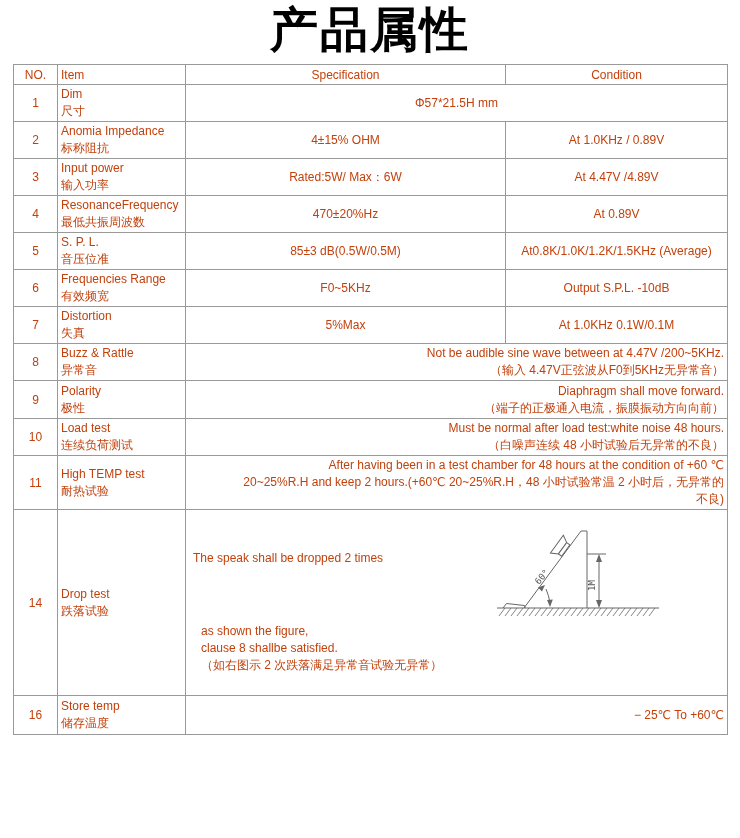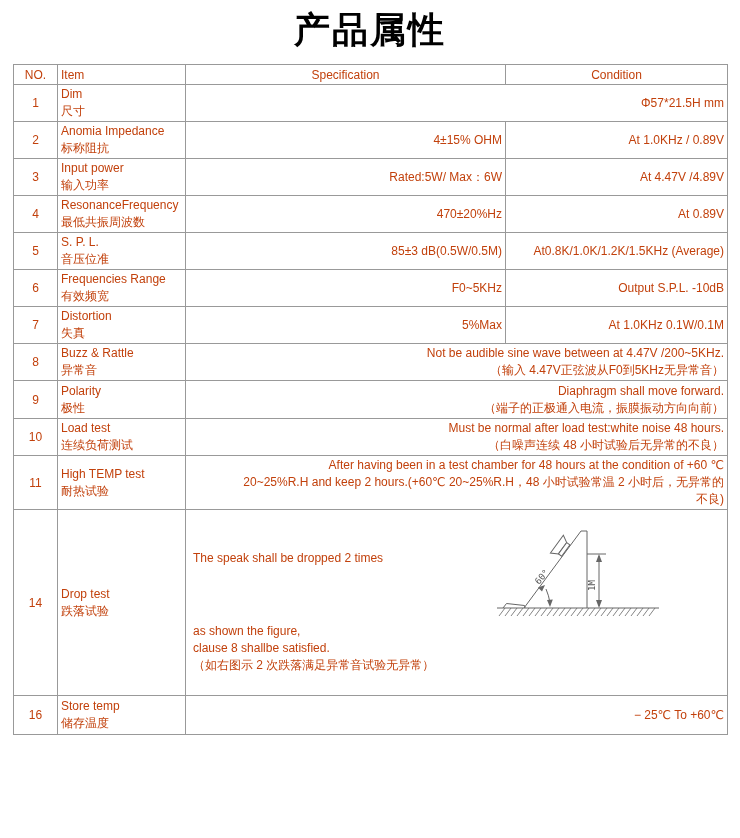--- a/index.html
+++ b/index.html
@@ -3,45 +3,45 @@
 <meta charset="utf-8">
 <style>
   html,body{margin:0;padding:0;}
   body{
     width:740px;height:838px;background:#ffffff;
     font-family:"Liberation Sans","DejaVu Sans",sans-serif;
     color:#3d3d3d;-webkit-font-smoothing:antialiased;
   }
   .page-title{
     margin:4px 0 8px 0;text-align:center;
-    font-size:36px;line-height:52px;font-weight:700;color:#000;
+    font-size:48px;line-height:52px;font-weight:700;color:#000;
     letter-spacing:2px;
   }
   table.spec{
     border-collapse:collapse;table-layout:fixed;
     width:714px;margin-left:13px;
   }
   table.spec th, table.spec td{
     border:1px solid #999;font-size:12px;font-weight:400;
     padding:1px 3px;vertical-align:middle;color:#c2410c;
     overflow:hidden;
   }
   th.h-no, th.h-spec, th.h-cond{text-align:center;}
   th.h-item{text-align:left;padding-left:4px;}
   td.num{text-align:center;}
   td.item{padding-left:4px;}
   td.item div{line-height:17px;white-space:nowrap;}
-  td.c{text-align:right;}
+  td.c{text-align:center;}
   td.l{text-align:right;padding-left:4px;}
   .ln{line-height:17px;white-space:nowrap;}
   .u{text-decoration:underline;text-underline-offset:2px;}
   td.drop-cell{padding:0;}
   .drop-wrap{position:relative;height:183px;width:100%;}
   .drop-line1{position:absolute;left:4px;top:39px;line-height:17px;white-space:nowrap;}
-  .drop-lines{position:absolute;left:4px;top:112px;}
+  .drop-lines{position:absolute;left:12px;top:112px;}
   .drop-fig{position:absolute;left:300px;top:12px;}
   svg text{fill:#555;font-size:9px;font-family:"DejaVu Sans Mono","Liberation Mono",monospace;}
 </style>
 </head>
 <body>
 
 <h1 class="page-title">产品属性</h1>
 
 <table class="spec">
   <colgroup>

